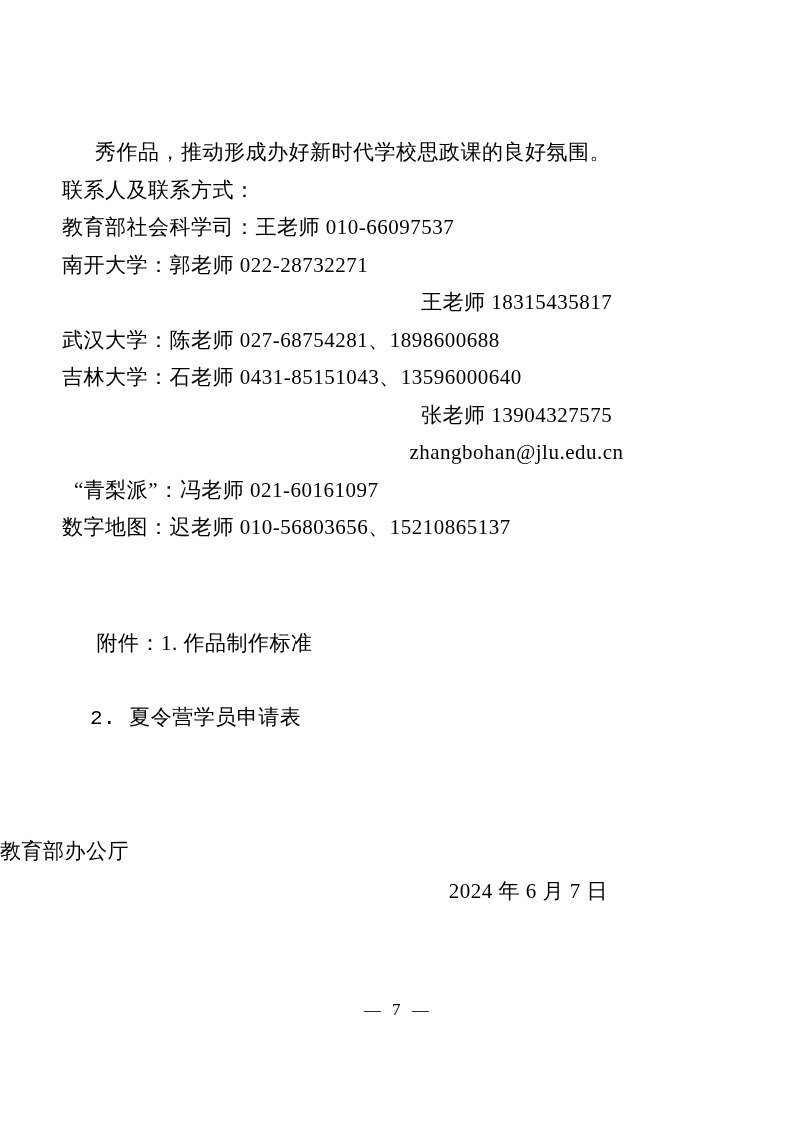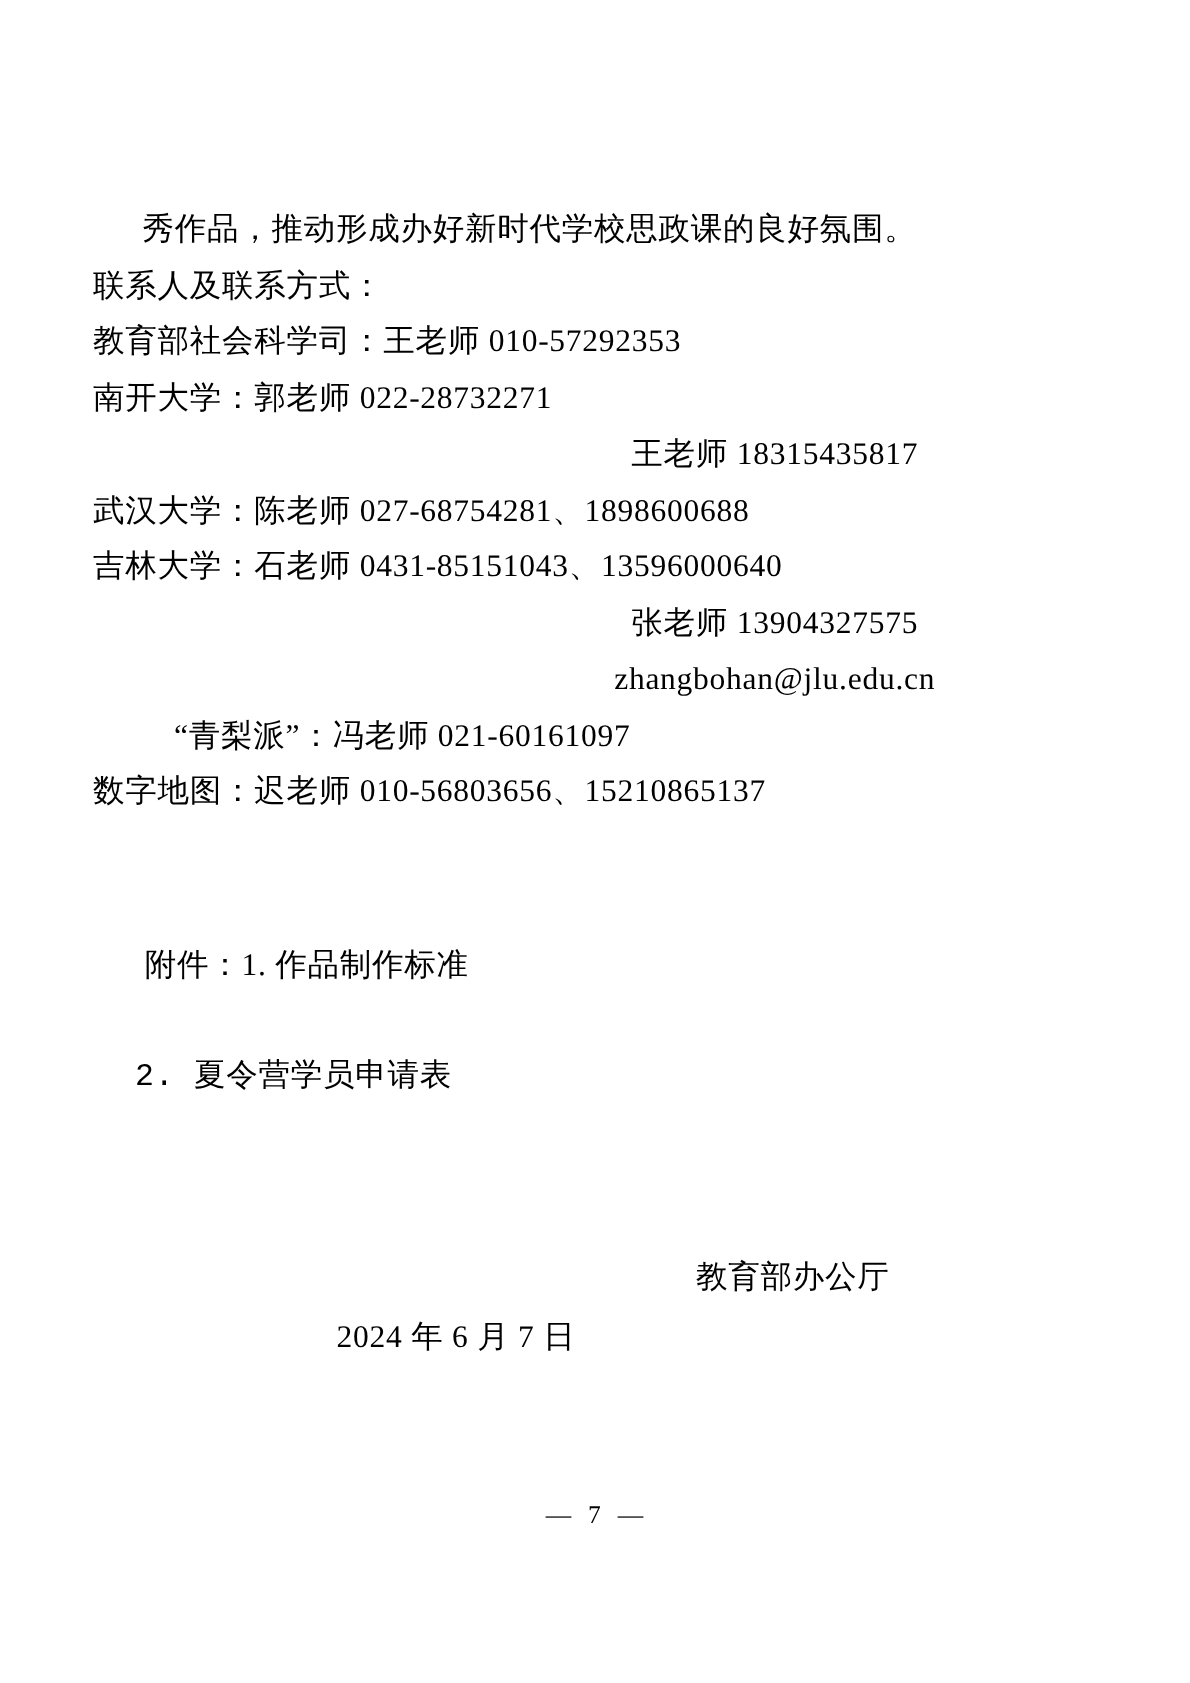--- a/index.html
+++ b/index.html
@@ -22,31 +22,30 @@
     left: 0;
     width: 100%;
     font-size: 21px;
     line-height: 37.5px;
     letter-spacing: 0.5px;
   }
   .line { white-space: pre; }
   .l-cont  { padding-left: 95px; }   
   .l-ind   { padding-left: 62px; }  
   .l-ind2  { padding-left: 240px; text-align: center; }  
-  .l-quote { padding-left: 116px; }  
+  .l-quote { padding-left: 74px; }  
   .l-att2  { padding-left: 90px; font-family: Liberation Mono, monospace; }  
   .gap-attach { height: 41px; }
   .gap-sig    { height: 95px; }
   .sig-issuer {
-    text-align: right;
     padding-right: 200px;
     white-space: pre;
   }
   .sig-date {
-    text-align: center;
+    text-align: right;
     padding-right: 185px;
     margin-top: 3px;
     white-space: pre;
   }
   .footer {
     position: absolute;
     top: 991px;
     left: 0;
     width: 100%;
     text-align: center;
@@ -60,21 +59,21 @@
 <body>
 
 <div class="page">
 
   <div class="content">
 
     <div class="line l-cont">秀作品，推动形成办好新时代学校思政课的良好氛围。</div>
 
     <div class="line l-ind">联系人及联系方式：</div>
 
-    <div class="line l-ind">教育部社会科学司：王老师 010-57292353</div>
+    <div class="line l-ind">教育部社会科学司：王老师 010-66097537</div>
 
     <div class="line l-ind">南开大学：郭老师 022-28732271</div>
 
     <div class="line l-ind2">王老师 18315435817</div>
 
     <div class="line l-ind">武汉大学：陈老师 027-68754281、1898600688</div>
 
     <div class="line l-ind">吉林大学：石老师 0431-85151043、13596000640</div>
 
     <div class="line l-ind2">张老师 13904327575</div>

